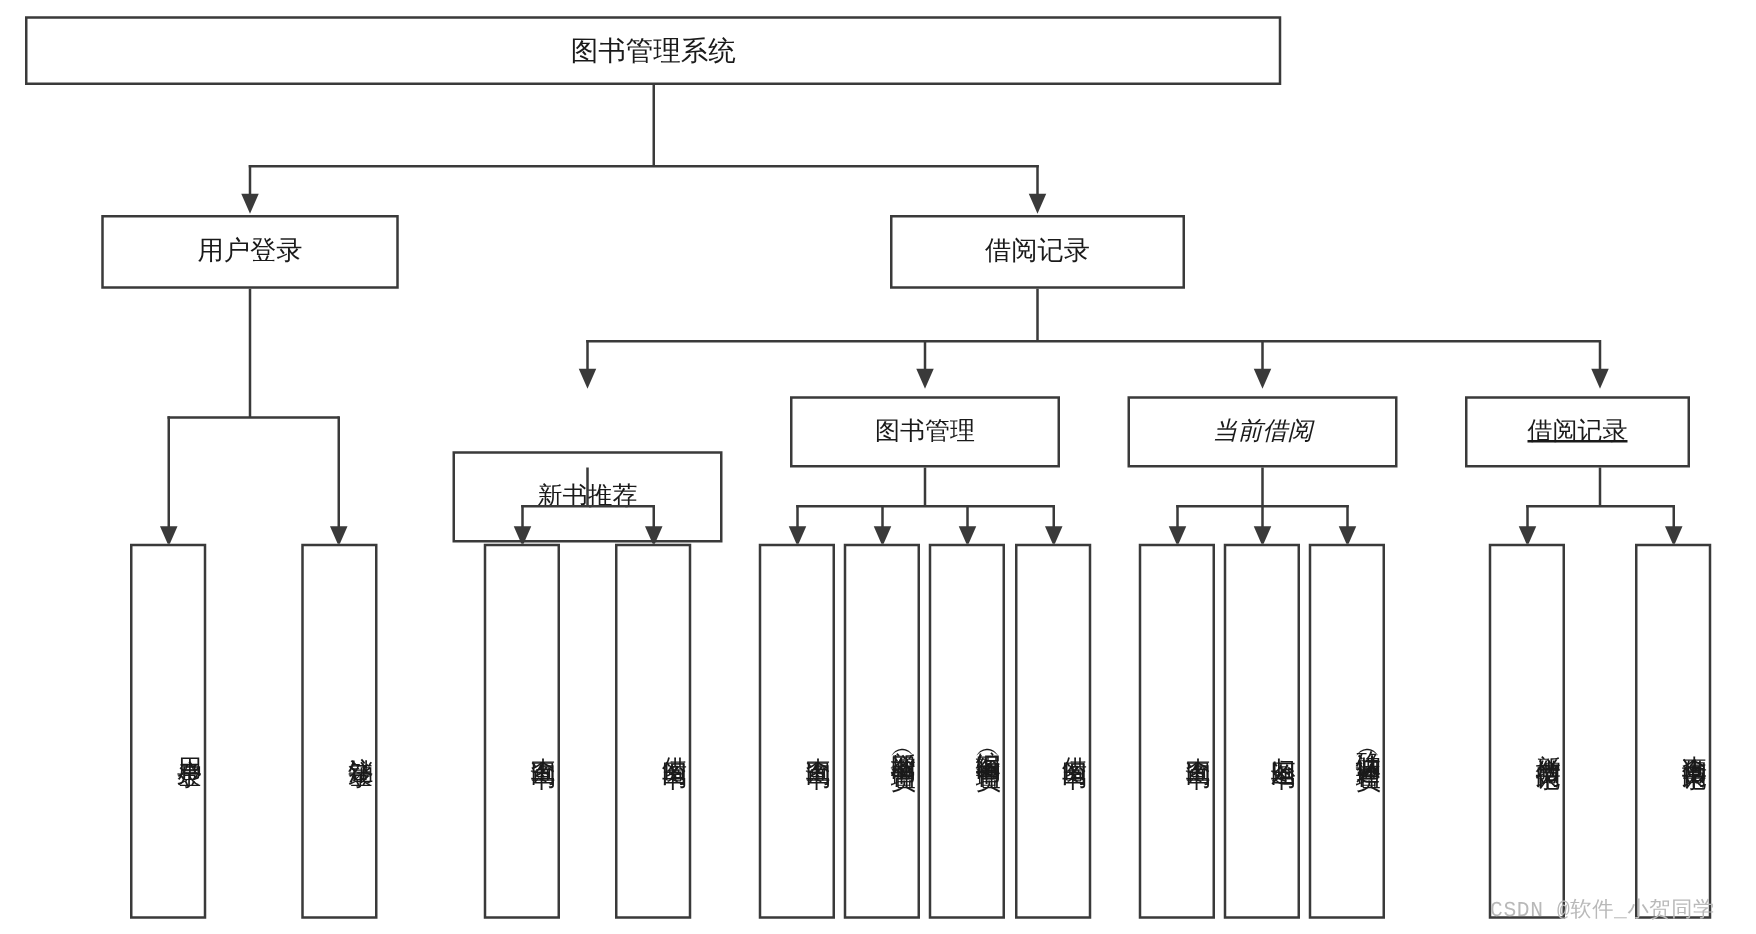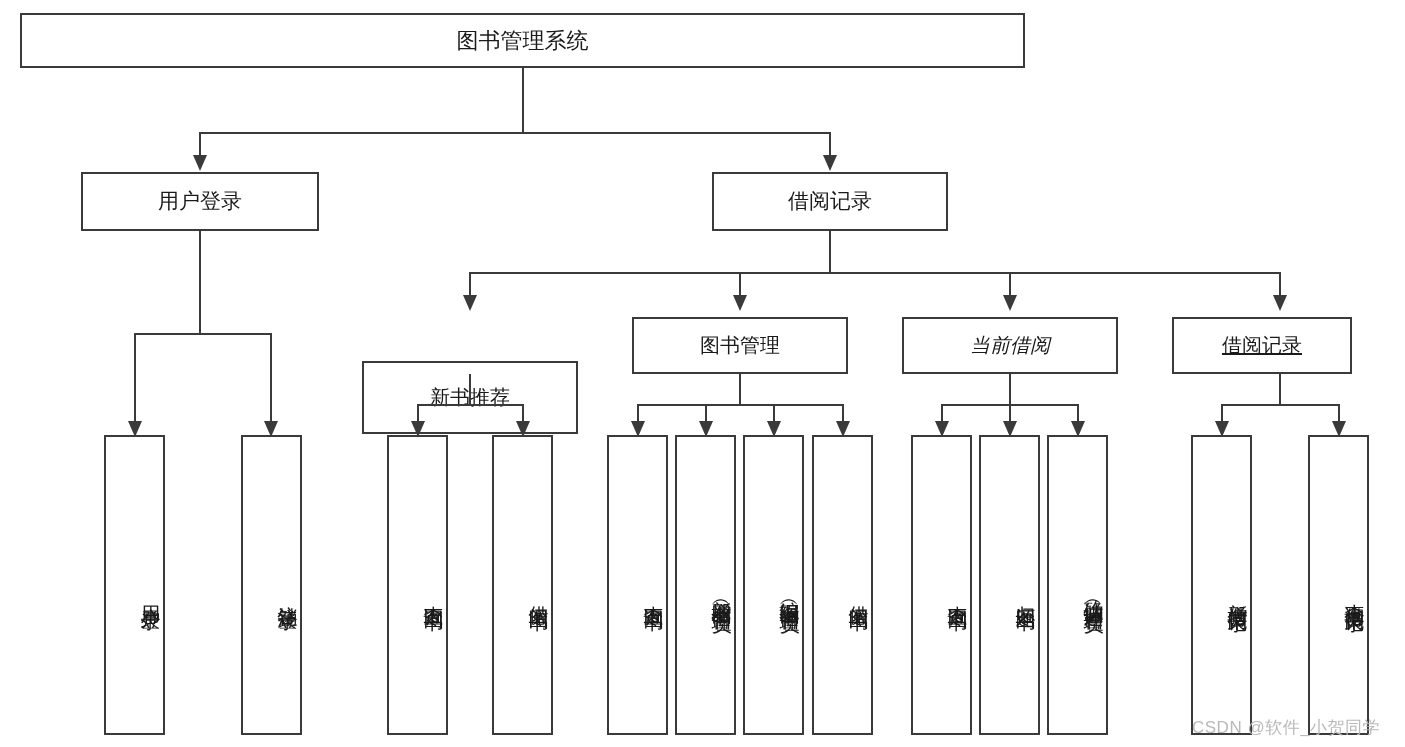--- a/index.html
+++ b/index.html
@@ -186,15 +186,15 @@
     <span class="lbl">确认归还（管理员）</span>
   </div>
 
   <div class="node leaf" style="left:1191px;top:435px;width:61px;height:300px;">
     <span class="lbl">新增借阅记录</span>
   </div>
   <div class="node leaf" style="left:1308px;top:435px;width:61px;height:300px;">
     <span class="lbl">查询借阅记录</span>
   </div>
 
-  <div class="watermark" style="left:1192px;top:716px;">CSDN @软件_小贺同学</div>
+  <div class="watermark" style="left:1192px;top:716px;font-family:Liberation Mono, monospace;">CSDN @软件_小贺同学</div>
 
 </div>
 
 </body></html>

